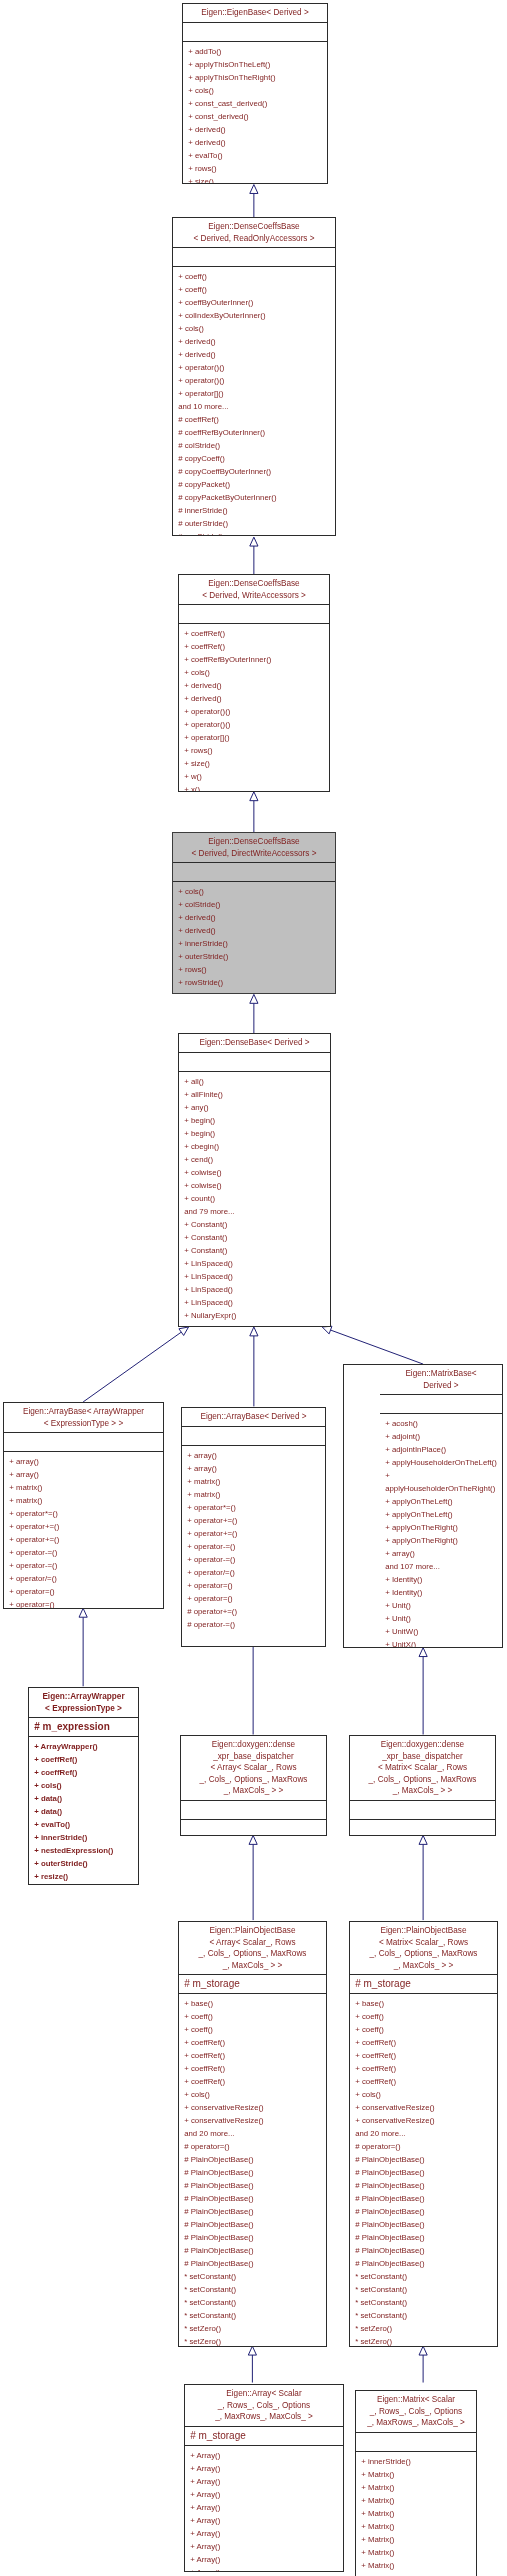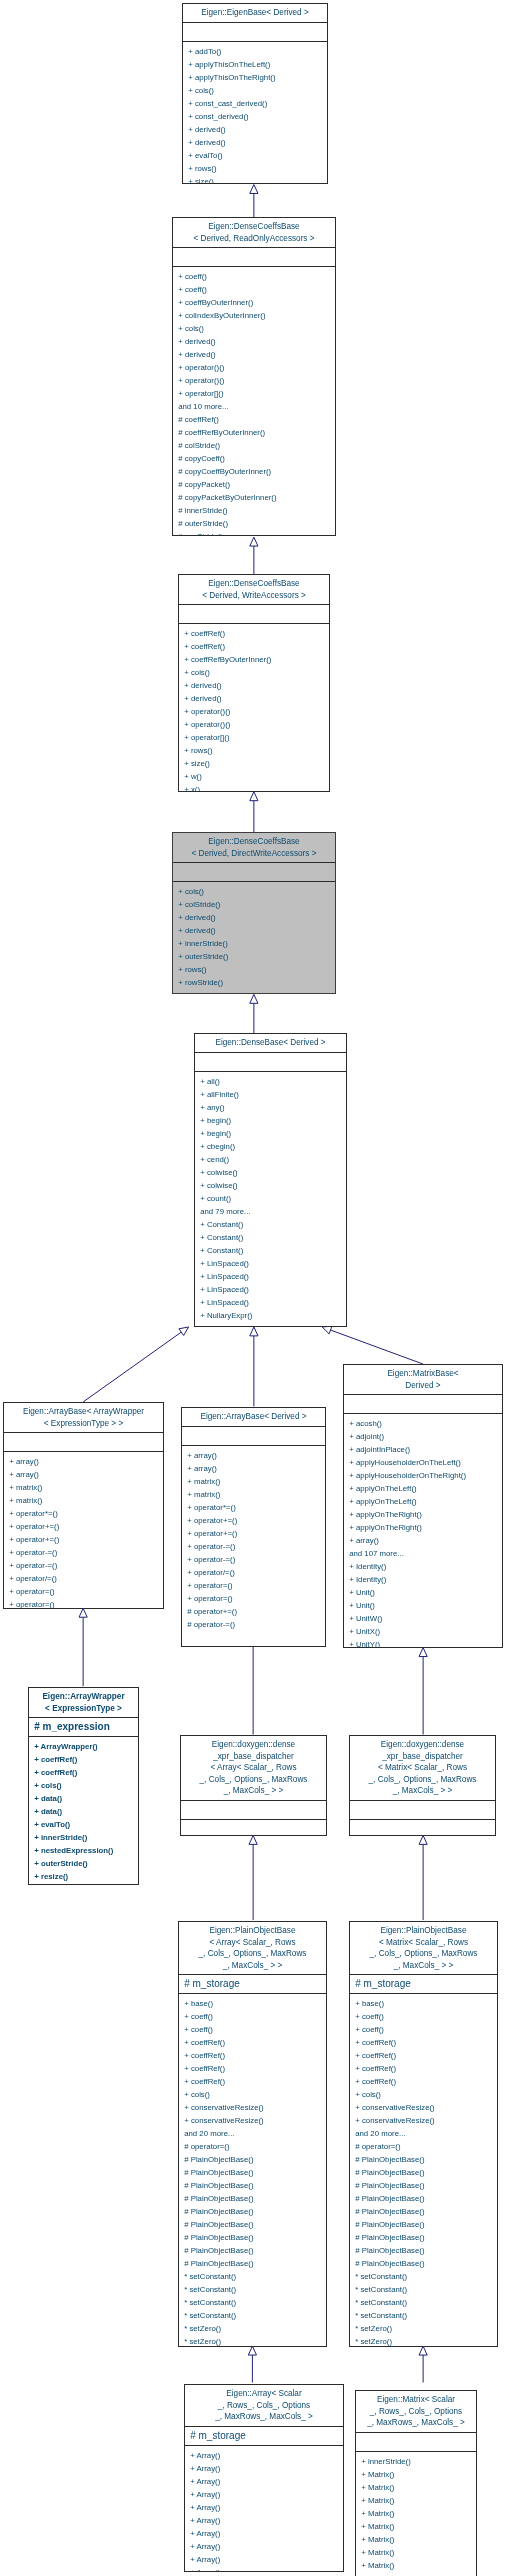--- a/index.html
+++ b/index.html
@@ -1,21 +1,21 @@
 <!DOCTYPE html>
 <html style="font-size:12px"><head>
 <meta charset="utf-8">
 <style>
   html,body{margin:0;padding:0;background:#ffffff;}
   #canvas{
     position:relative;
     width:507px;height:2576px;
     background:#ffffff;
     font-family:"Liberation Sans","DejaVu Sans",sans-serif;
-    color:#0c4a6e;
+    color:#7f1d1d;
   }
   #arrows{position:absolute;left:0;top:0;pointer-events:none;}
   .uml-box{
     position:absolute;
     box-sizing:border-box;
     border:0.7px solid #2b2b2b;
     background:#ffffff;
     display:flex;
     flex-direction:column;
     overflow:hidden;
@@ -167,21 +167,21 @@
 + derived()
 + derived()
 + innerStride()
 + outerStride()
 + rows()
 + rowStride()
 + size()
 + stride()</div>
   </div>
 
-  <div class="uml-box" style="left:178px;top:1033px;width:153px;height:294px;margin-left:16px;">
+  <div class="uml-box" style="left:178px;top:1033px;width:153px;height:294px;">
     <div class="c-title">Eigen::DenseBase&lt; Derived &gt;</div>
     <div class="c-attrs"></div>
     <div class="c-members">+ all()
 + allFinite()
 + any()
 + begin()
 + begin()
 + cbegin()
 + cend()
 + colwise()
@@ -234,21 +234,21 @@
 + operator+=()
 + operator-=()
 + operator-=()
 + operator/=()
 + operator=()
 + operator=()
 # operator+=()
 # operator-=()</div>
   </div>
 
-  <div class="uml-box" style="left:343px;top:1364px;width:160px;height:284px;">
+  <div class="uml-box" style="left:343px;top:1364px;width:160px;height:284px;padding-left:36px;">
     <div class="c-title">Eigen::MatrixBase&lt;
 Derived &gt;</div>
     <div class="c-attrs"></div>
     <div class="c-members">+ acosh()
 + adjoint()
 + adjointInPlace()
 + applyHouseholderOnTheLeft()
 + applyHouseholderOnTheRight()
 + applyOnTheLeft()
 + applyOnTheLeft()

